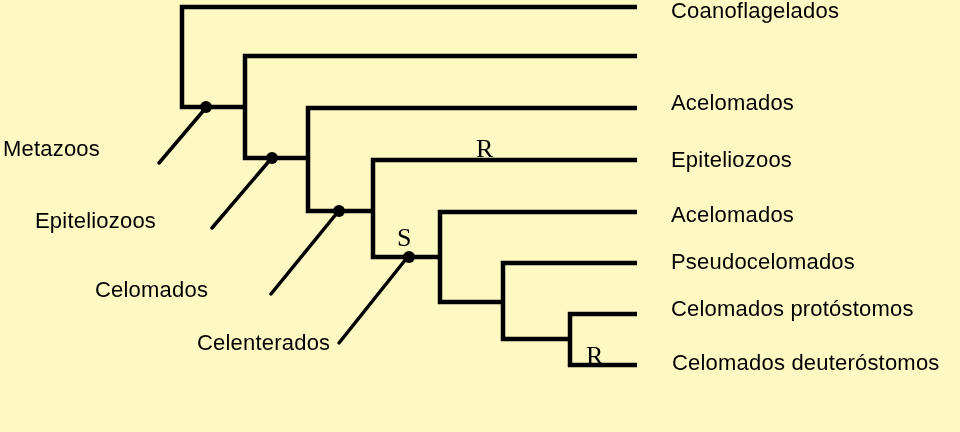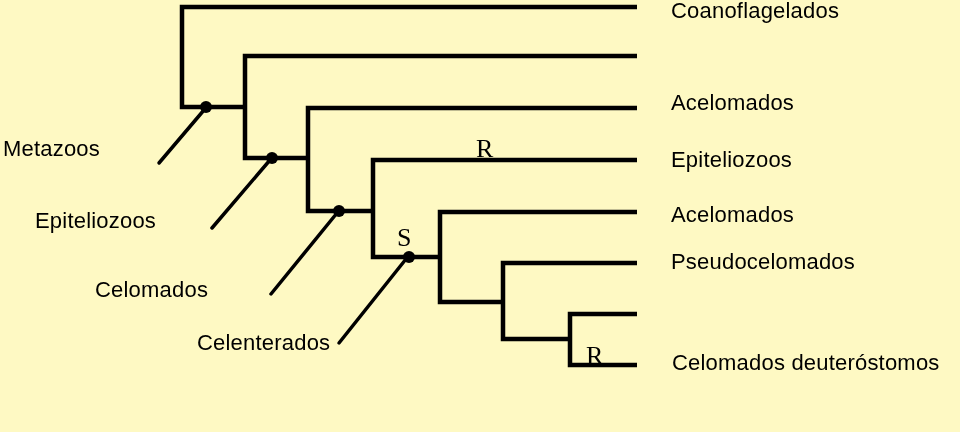--- a/index.html
+++ b/index.html
@@ -64,20 +64,21 @@
       <line x1="271" y1="294" x2="337" y2="213"></line>
       <line x1="339" y1="343" x2="406" y2="259"></line>
     </g>
   </svg>
 
   <span class="label" style="left:671px; top:-2px">Coanoflagelados</span>
   <span class="label" style="left:671px; top:90px">Acelomados</span>
   <span class="label" style="left:671px; top:147px">Epiteliozoos</span>
   <span class="label" style="left:671px; top:249px">Pseudocelomados</span>
   <span class="label" style="left:671px; top:202px">Acelomados</span>
+  <span class="label" style="left:671px; top:296px">Celomados protóstomos</span>
   <span class="label" style="left:672px; top:350px">Celomados deuteróstomos</span>
 
   <span class="label" style="left:3px; top:136px">Metazoos</span>
   <span class="label" style="left:35px; top:208px">Epiteliozoos</span>
   <span class="label" style="left:95px; top:277px">Celomados</span>
   <span class="label" style="left:197px; top:330px">Celenterados</span>
 
   <span class="marker" style="left:476px; top:136px">R</span>
   <span class="marker" style="left:397px; top:225px">S</span>
   <span class="marker" style="left:586px; top:343px">R</span>

